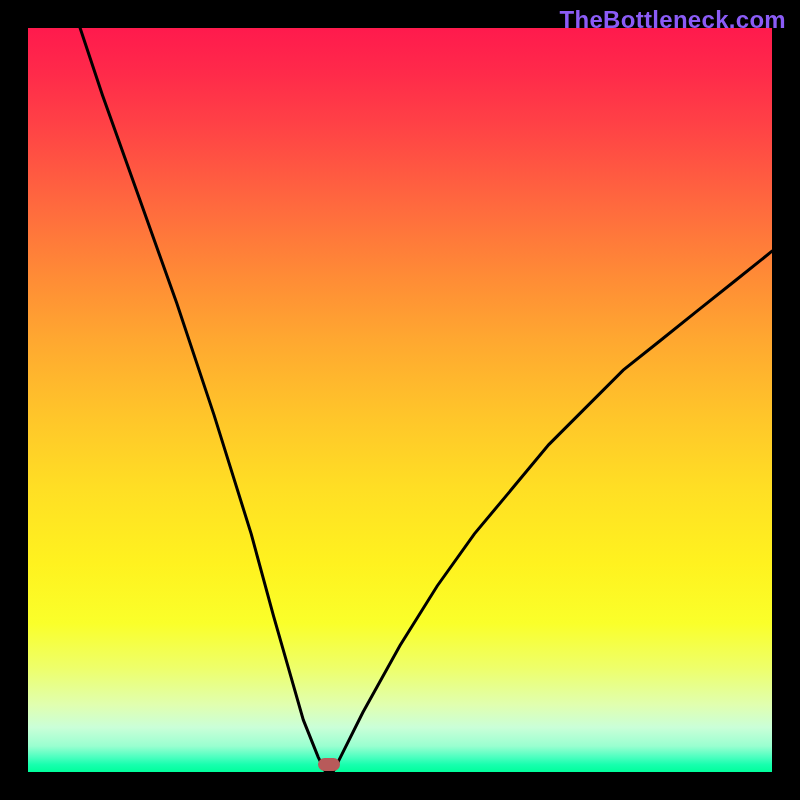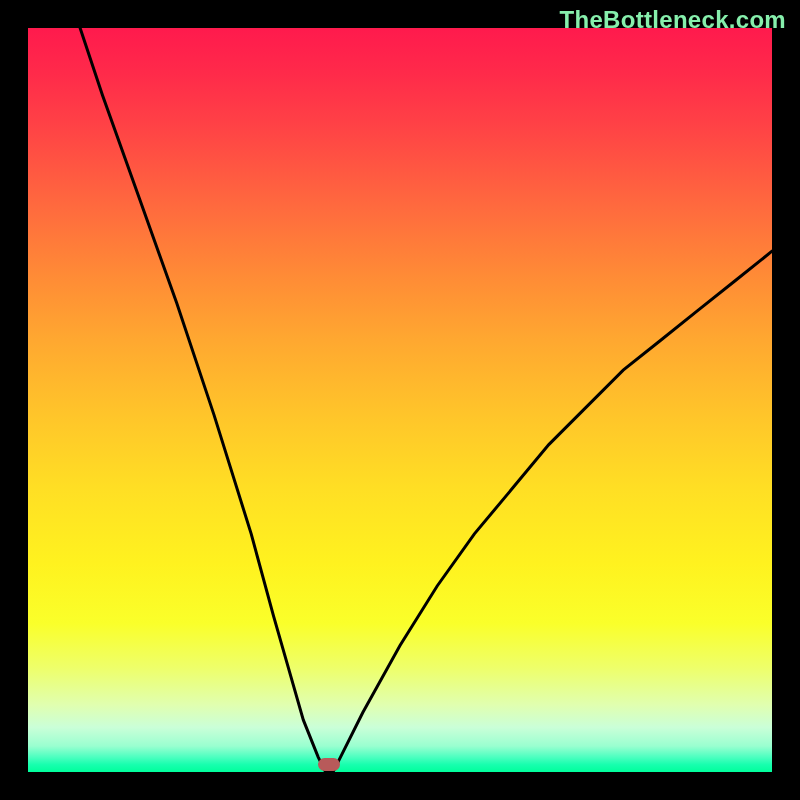--- a/index.html
+++ b/index.html
@@ -43,21 +43,21 @@
       #18ffae 99%,
       #00ff9c 100%);
   }
   .watermark {
     position: absolute;
     top: 6px;
     right: 14px;
     font-family: Arial, Helvetica, sans-serif;
     font-size: 24px;
     font-weight: 600;
-    color: #86efac;
+    color: #8b5cf6;
     letter-spacing: 0.3px;
   }
   .curve {
     position: absolute;
     left: 28px;
     top: 28px;
     width: 744px;
     height: 744px;
   }
   .curve path {

